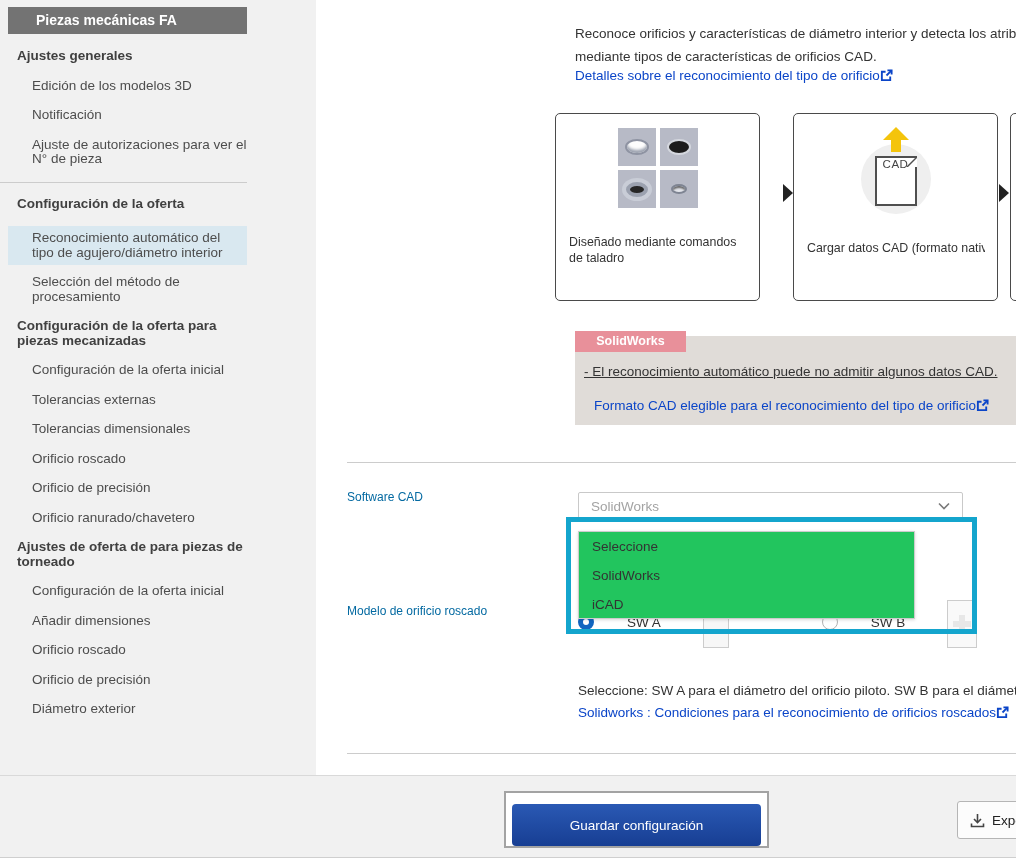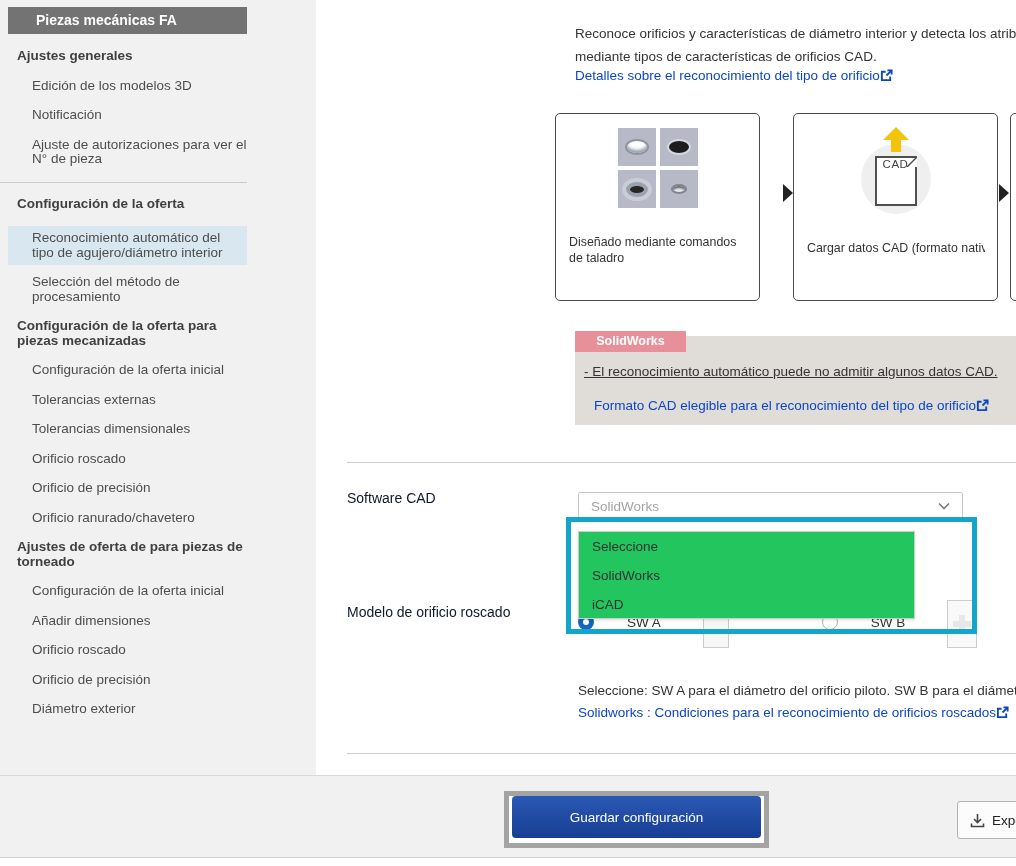--- a/index.html
+++ b/index.html
@@ -45,21 +45,21 @@
   .up-arrow .stem { width:10px; height:12px; margin:0 auto; background:#f4c40c; }
   .cad-doc { position:absolute; left:14px; top:12px; width:42px; height:50px; background:#fff; border:2px solid #4f4f4f; display:flex; align-items:flex-start; justify-content:center; padding-bottom:16px; font-size:11.5px; color:#444; letter-spacing:0.5px; }
   .cad-doc .fold { position:absolute; right:-2px; top:-2px; width:0; height:0; border-left:11px solid transparent; border-bottom:11px solid #4f4f4f; }
   .cad-doc .fold:after { content:""; position:absolute; left:-9px; top:2px; width:0; height:0; border-left:9px solid transparent; border-bottom:9px solid #fff; }
   .warning-box { position:absolute; left:575px; top:336px; width:445px; height:89px; background:#e0dcd8; }
   .warning-badge { position:absolute; left:0; top:-5px; width:111px; height:21px; background:#e8909a; color:#fff; font-size:12.5px; font-weight:bold; text-align:center; line-height:21px; }
   .warning-text { position:absolute; left:9px; top:28px; font-size:13.5px; color:#333; white-space:nowrap;text-decoration:underline; }
   .warning-link { position:absolute; left:19px; top:62px; }
   .hdivider { position:absolute; left:347px; width:669px; border-top:1px solid #ccc; }
   .div1 { top:462px; } .div2 { top:753px; }
-  .field-label { position:absolute; left:347px; font-size:14px; color:#0f172a; }
+  .field-label { position:absolute; left:347px; font-size:12px; color:#0369a1; }
   .lbl-cad { top:490px; } .lbl-model { top:604px; }
   .select-box { position:absolute; left:578px; top:492px; width:385px; height:28px; background:#fff; border:1px solid #c9c9c9; border-radius:2px; display:flex; align-items:center; padding:0 30px 0 12px; font-size:13.5px; color:#a3a3a3; cursor:pointer; }
   .select-chevron { position:absolute; right:12px; top:9px; width:12px; height:8px; }
   .radio-row { position:absolute; left:578px; top:598px; height:52px; z-index:2; display:flex; align-items:flex-start;gap:26px; }
   .radio { width:16px; height:16px; border-radius:50%; background:#fff; margin-top:16px; cursor:pointer; }
   .radio.on { border:5px solid #1265c0; }
   .radio.off { border:1px solid #b3b3b3; }
   .radio-label { font-size:13.5px; color:#333; margin:17px 0 0 7px; }
   .thumb { margin-top:2px; border:1px solid #ccc; background:#f7f7f7; }
   .thumb-a { width:26px; height:48px; margin-left:16px; }
@@ -67,21 +67,21 @@
     background:linear-gradient(#e7e7e7,#e7e7e7) center/18px 6px no-repeat,
                linear-gradient(#e7e7e7,#e7e7e7) center/6px 18px no-repeat, #f9f9f9; }
   .gap-b { width:41px; }
   .dd-highlight { position:absolute; left:566px; top:517px; width:411px; height:117px; border:5px solid #14a5cd; z-index:11; pointer-events:none; }
   .dd-panel { position:absolute; left:578px; top:531px; width:337px; height:88px; background:#22c55e; border:1px solid #ccc; box-shadow:0 1px 3px rgba(0,0,0,0.15); z-index:12; }
   .dd-option { height:29px; display:flex; align-items:center; padding-left:13px; font-size:13.5px; color:#333; cursor:pointer; }
   .help-text { position:absolute; left:578px; top:683px; font-size:13.5px; color:#333; white-space:nowrap; }
   .help-link { position:absolute; left:578px; top:705px; }
   
   .footer { position:absolute; left:0; top:775px; width:1016px; height:83px; background:#f1f1f1; border-top:1px solid #d9d9d9; border-bottom:1px solid #cfcfcf; }
-  .save-highlight { position:absolute; left:504px; top:15px; width:265px; height:57px; border:5px solid #a3a3a3; background:#fff; display:flex; align-items:flex-start; justify-content:center; }
+  .save-highlight { position:absolute; left:504px; top:15px; width:265px; height:57px; border:2px solid #a3a3a3; background:#fff; display:flex; align-items:flex-end; justify-content:center; }
   .save-btn { width:249px; height:42px; border:none; border-radius:4px; background:linear-gradient(#2a59b4,#173e93); color:#fff; font-size:13.5px; font-family:inherit; cursor:pointer; }
   .export-btn { position:absolute; left:957px; top:25px; width:80px; height:38px; background:#fcfcfc; border:1px solid #b5b5b5; border-radius:3px; display:flex; align-items:center; gap:7px; padding-left:12px; font-size:13.5px; color:#222; cursor:pointer; }
   .dl-icon { width:15px; height:15px; }
 </style>
 </head>
 <body>
 
 <div class="page">
 
   <div class="sidebar">

